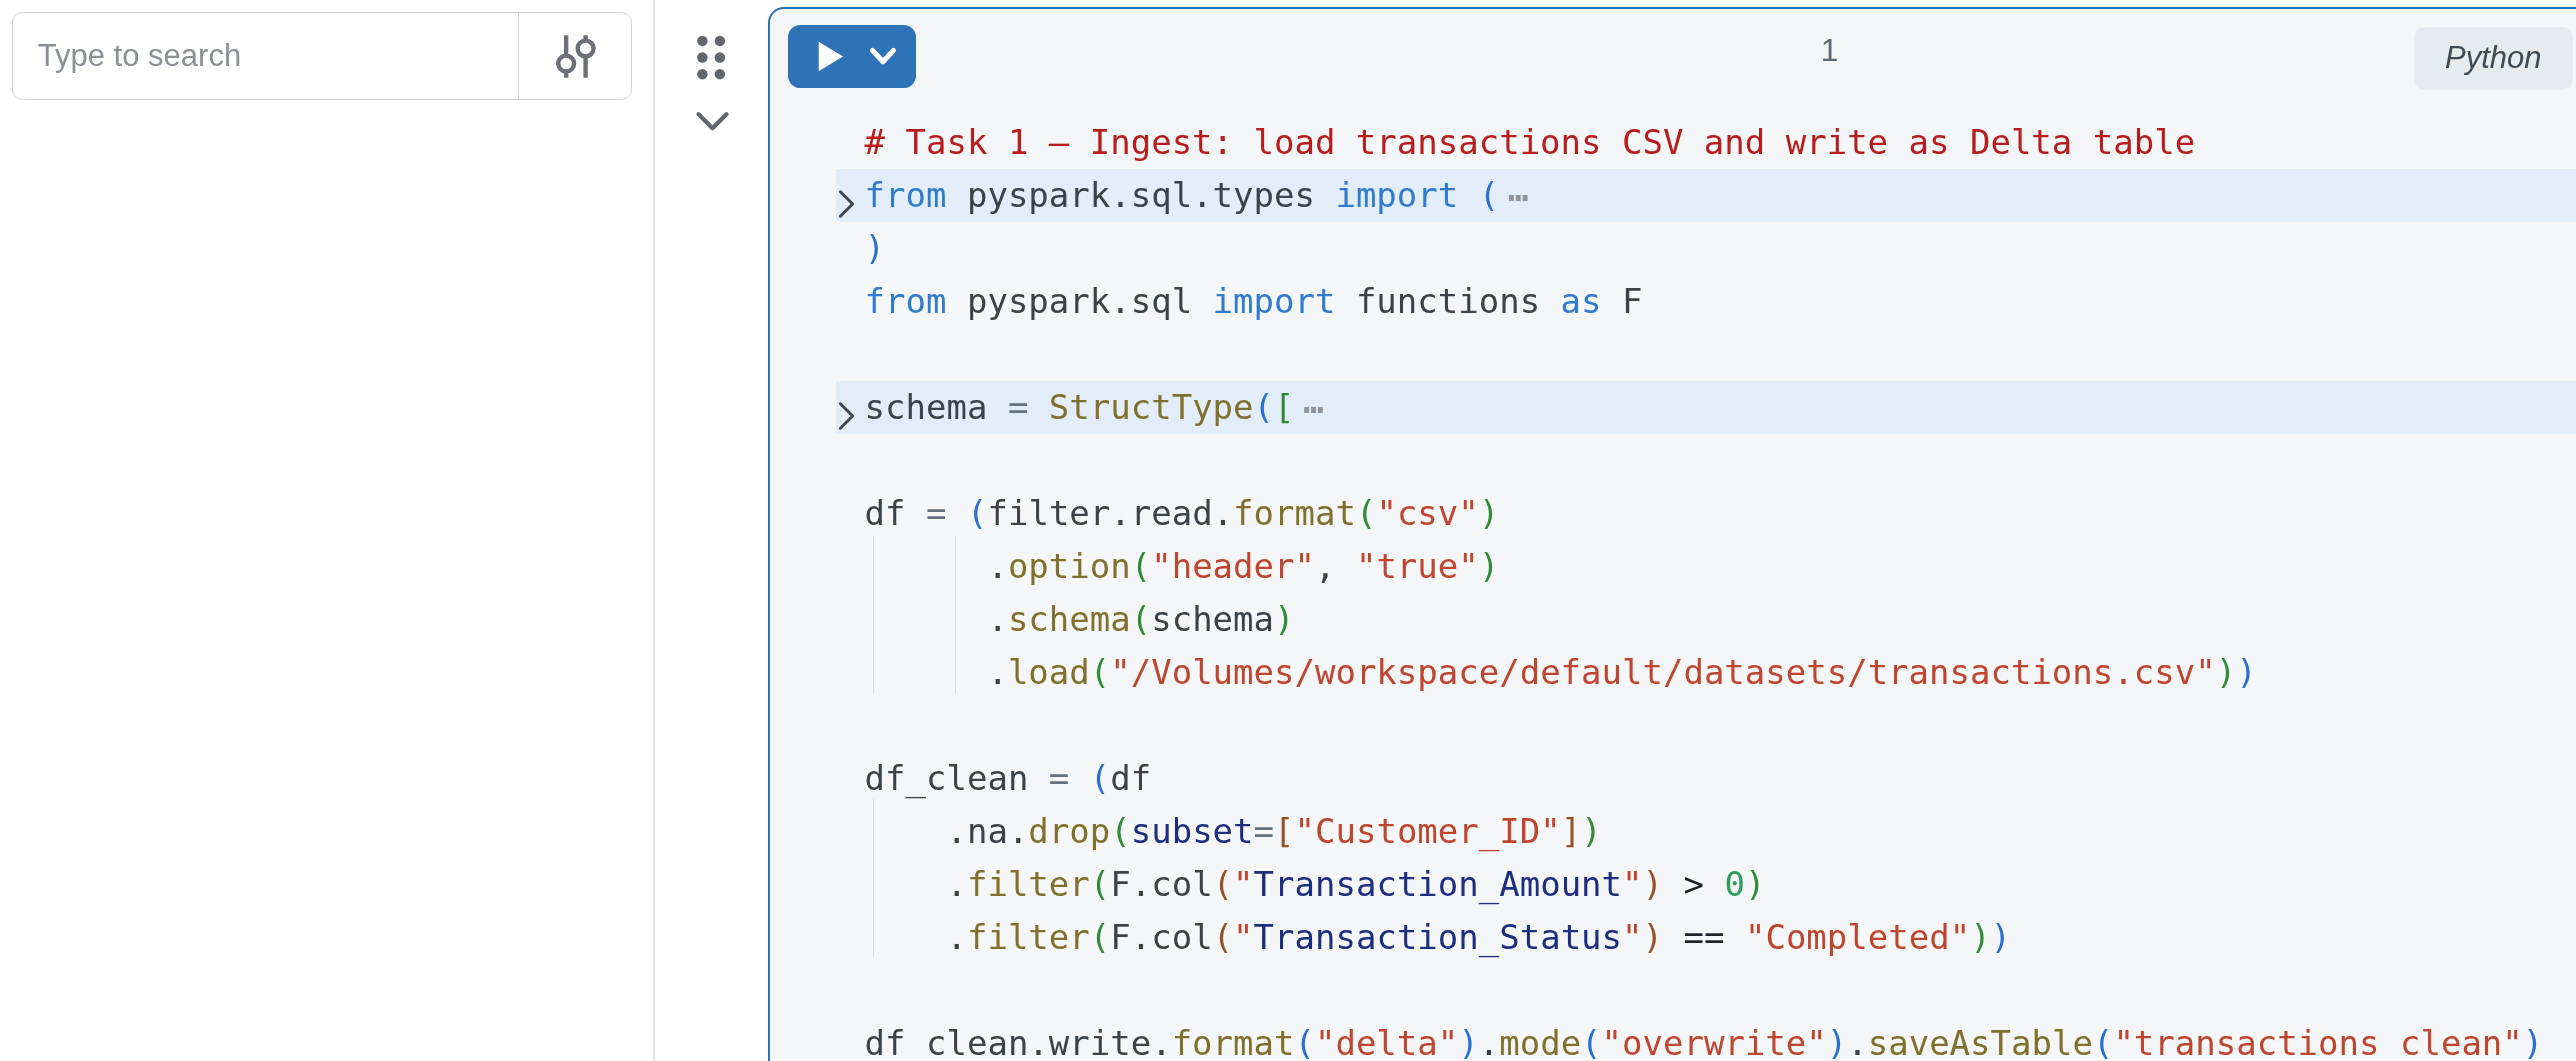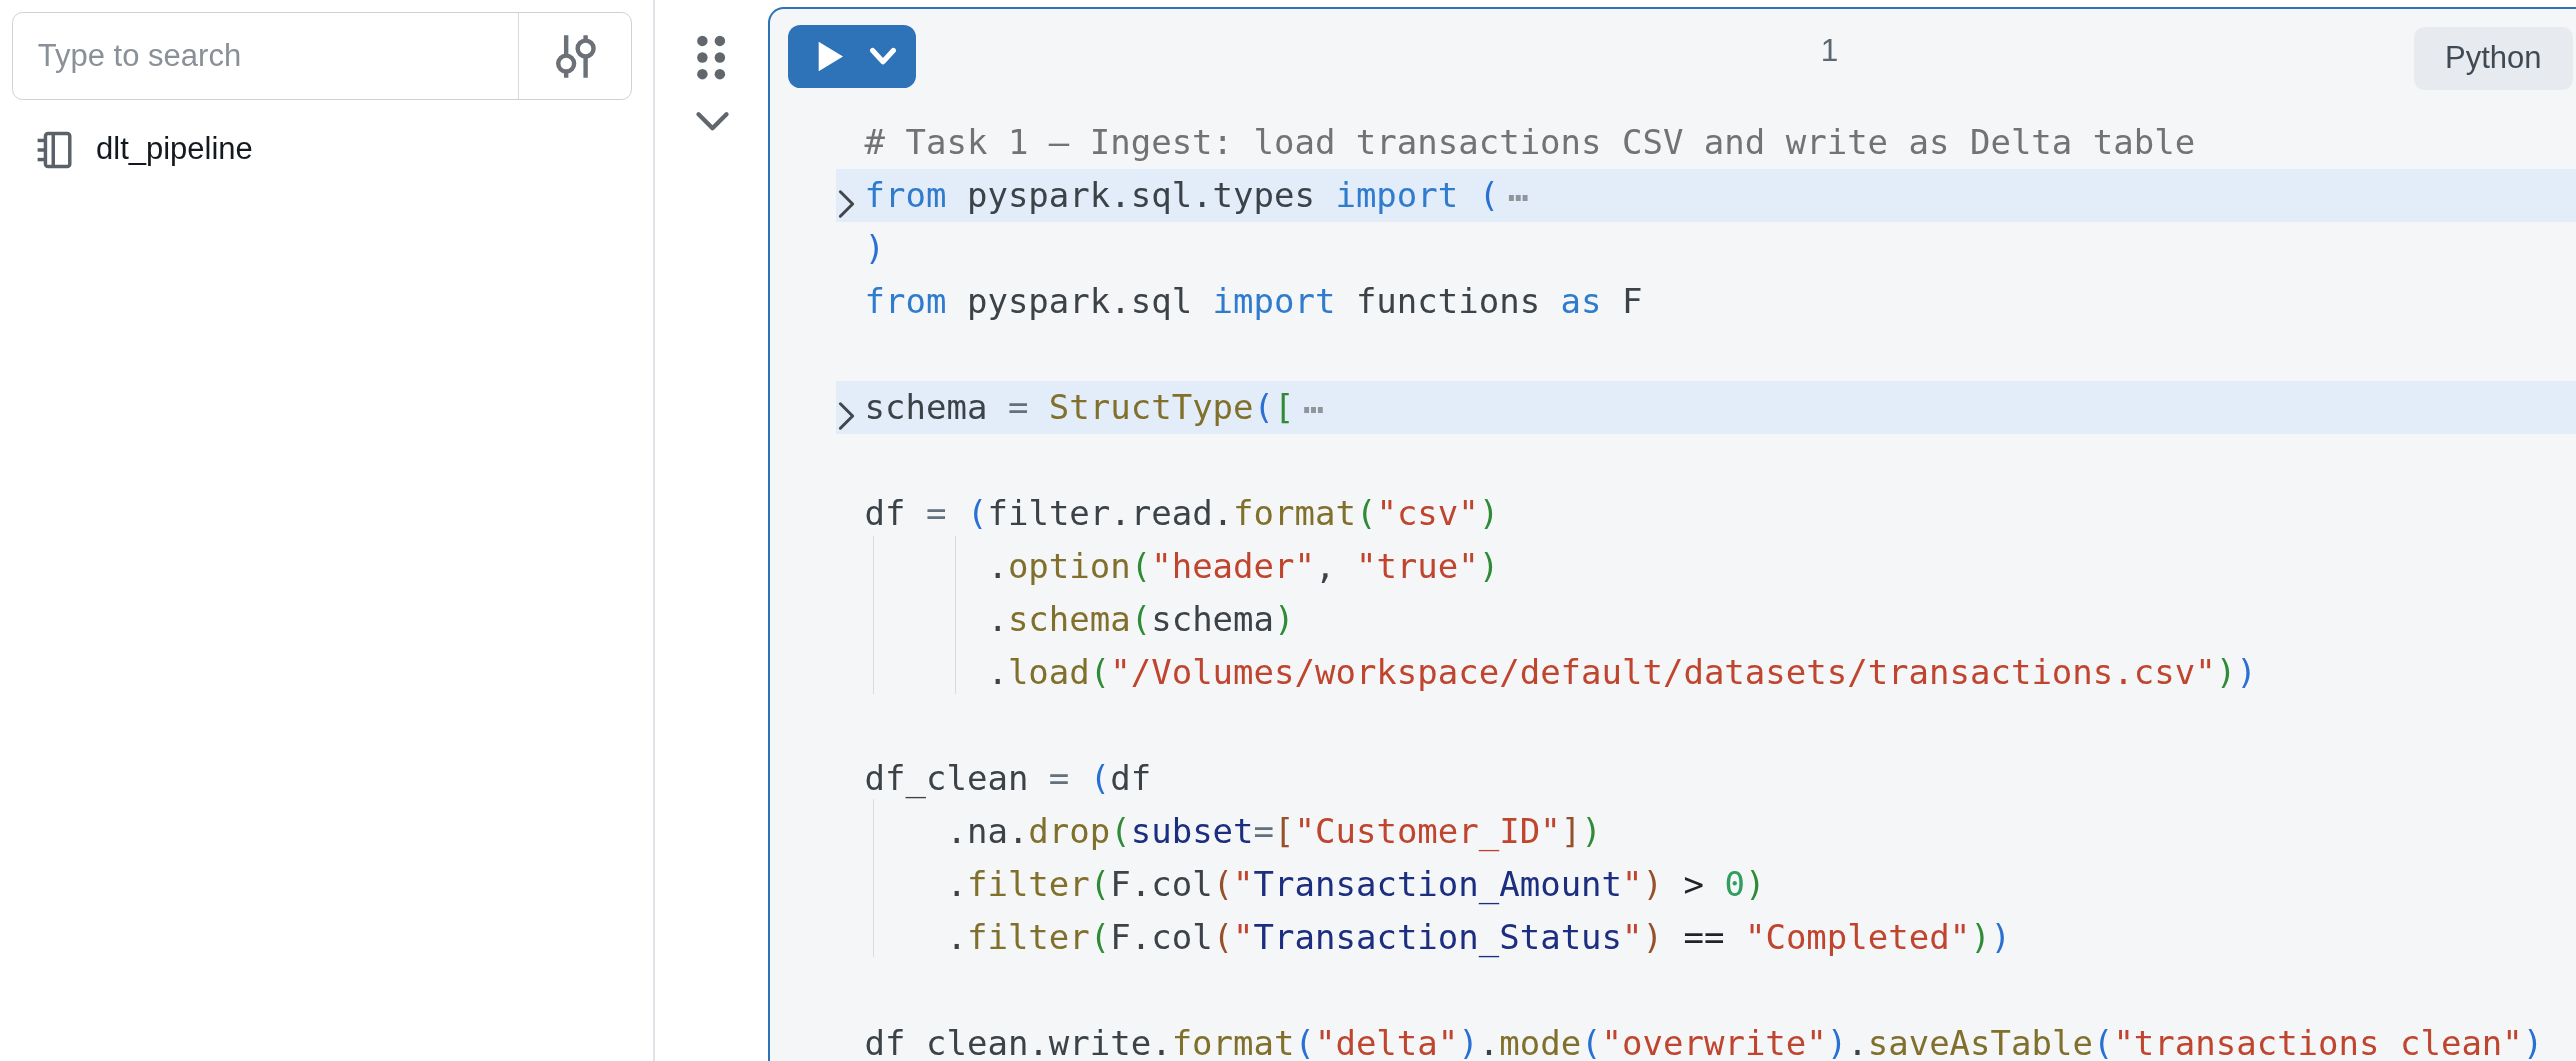--- a/index.html
+++ b/index.html
@@ -54,49 +54,39 @@
               padding-left:92px; }
   .code-row.hl { background:linear-gradient(to right, transparent 63px, #e2edf9 63px); }
   .fold-chevron { position:absolute; left:63px; top:12.3px; }
   .ellipsis-badge { position:relative; top:-6.1px; font-weight:bold; letter-spacing:-3.5px;
                     padding-left:8.8px; }
   .indent-guide { position:absolute; width:1.8px; background:#d8dbdf; }
   .guide-a { left:100px; top:420px; height:158px; }
   .guide-b { left:182px; top:420px; height:158px; }
   .guide-c { left:100px; top:683px; height:158px; }
 </style>
-<style>.tok-p{color:#3b4248;margin-top:41px;}.tok-k{color:#2f7bce;}.tok-c{color:#737373;}.tok-m{color:#80702c;}.tok-s{color:#c0452e;}.tok-n{color:#1c2e80;margin-top:32px;}.tok-b1{color:#2a6fd4;}.tok-b2{color:#2f8b36;}.tok-b3{color:#96512b;}.tok-num{color:#2f9e5f;}.tok-o{color:#64707c;}.tok-op2{color:#1f2328;}.tok-e{color:#8f959b;}.code-row.hl{background:linear-gradient(to right, transparent 63px, #e2edf9 63px);}</style></head>
+<style>.tok-p{color:#3b4248;margin-top:41px;}.tok-k{color:#2f7bce;}.tok-c{color:#b91c1c;}.tok-m{color:#80702c;}.tok-s{color:#c0452e;}.tok-n{color:#1c2e80;margin-top:32px;}.tok-b1{color:#2a6fd4;}.tok-b2{color:#2f8b36;}.tok-b3{color:#96512b;}.tok-num{color:#2f9e5f;}.tok-o{color:#64707c;}.tok-op2{color:#1f2328;}.tok-e{color:#8f959b;}.code-row.hl{background:linear-gradient(to right, transparent 63px, #e2edf9 63px);}</style></head>
 <body>
 
 <div class="app">
 
   <aside class="sidebar">
     <div class="search-box">
       <input class="search-input" type="text" placeholder="Type to search" style="">
       <div class="search-divider"></div>
       <button class="filter-btn">
         <svg width="46" height="53" viewBox="0 0 52 60">
           <line x1="16" y1="6" x2="16" y2="54" stroke="#6b7177" stroke-width="5"></line>
           <line x1="38" y1="6" x2="38" y2="54" stroke="#6b7177" stroke-width="5"></line>
           <circle cx="16" cy="38" r="9" fill="#ffffff" stroke="#6b7177" stroke-width="5"></circle>
           <circle cx="38" cy="21" r="9" fill="#ffffff" stroke="#6b7177" stroke-width="5"></circle>
         </svg>
       </button>
     </div>
     <nav class="notebook-list" id="notebook-list">
-        <div class="nb-item">
-          <svg width="40" height="42" viewBox="0 0 46 48">
-       <rect x="12" y="5" width="28" height="38" rx="3" fill="none" stroke="#5a6168" stroke-width="4"></rect>
-       <line x1="21" y1="5" x2="21" y2="43" stroke="#5a6168" stroke-width="4"></line>
-       <line x1="3" y1="13" x2="12" y2="13" stroke="#5a6168" stroke-width="4"></line>
-       <line x1="3" y1="24" x2="12" y2="24" stroke="#5a6168" stroke-width="4"></line>
-       <line x1="3" y1="35" x2="12" y2="35" stroke="#5a6168" stroke-width="4"></line>
-     </svg>
-     <span class="nb-label">dlt_pipeline</span>
-        </div>
       </nav>
   </aside>
 
   <div class="cell-gutter">
     <span class="drag-handle">
       <svg width="42" height="51" viewBox="0 0 48 58">
         <circle cx="13" cy="10" r="6" fill="#62676d"></circle>
           <circle cx="33" cy="10" r="6" fill="#62676d"></circle>
         <circle cx="13" cy="29" r="6" fill="#62676d"></circle>
           <circle cx="33" cy="29" r="6" fill="#62676d"></circle>
@@ -119,21 +109,21 @@
         </svg>
       </button>
       <button class="run-dd-btn" style="background: transparent;">
         <svg width="28" height="19" viewBox="0 0 32 22">
           <polyline points="4,4 16,17 28,4" fill="none" stroke="#ffffff" stroke-width="6" stroke-linecap="round" stroke-linejoin="round"></polyline>
         </svg>
       </button>
     </div>
 
     <div class="cell-number">1</div>
-    <div class="lang-badge" id="lang-badge" style="background: rgb(231, 234, 239); color: rgb(63, 74, 85);">Python</div>
+    <div class="lang-badge" id="lang-badge" style="background: rgb(231, 234, 239); color: rgb(63, 74, 85); font-style: italic;">Python</div>
 
     <div class="code" id="code">
       <div class="indent-guide guide-a"></div>
       <div class="indent-guide guide-b"></div>
       <div class="indent-guide guide-c"></div>
       <div id="code-rows">
           <div class="code-row"><span class="tok-c"># Task 1 — Ingest: load transactions CSV and write as Delta table</span></div>
           <div class="code-row hl"><span class="fold-chevron"><svg width="21" height="30" viewBox="0 0 24 34">
         <polyline points="5,3 19,17 5,31" fill="none" stroke="#42474c" stroke-width="3.5" stroke-linecap="round" stroke-linejoin="round"></polyline>
               </svg></span><span class="tok-k">from</span><span class="tok-p"> pyspark.sql.types </span><span class="tok-k">import</span><span class="tok-p"> </span><span class="tok-b1">(</span><span class="ellipsis-badge tok-e">…</span></div>

